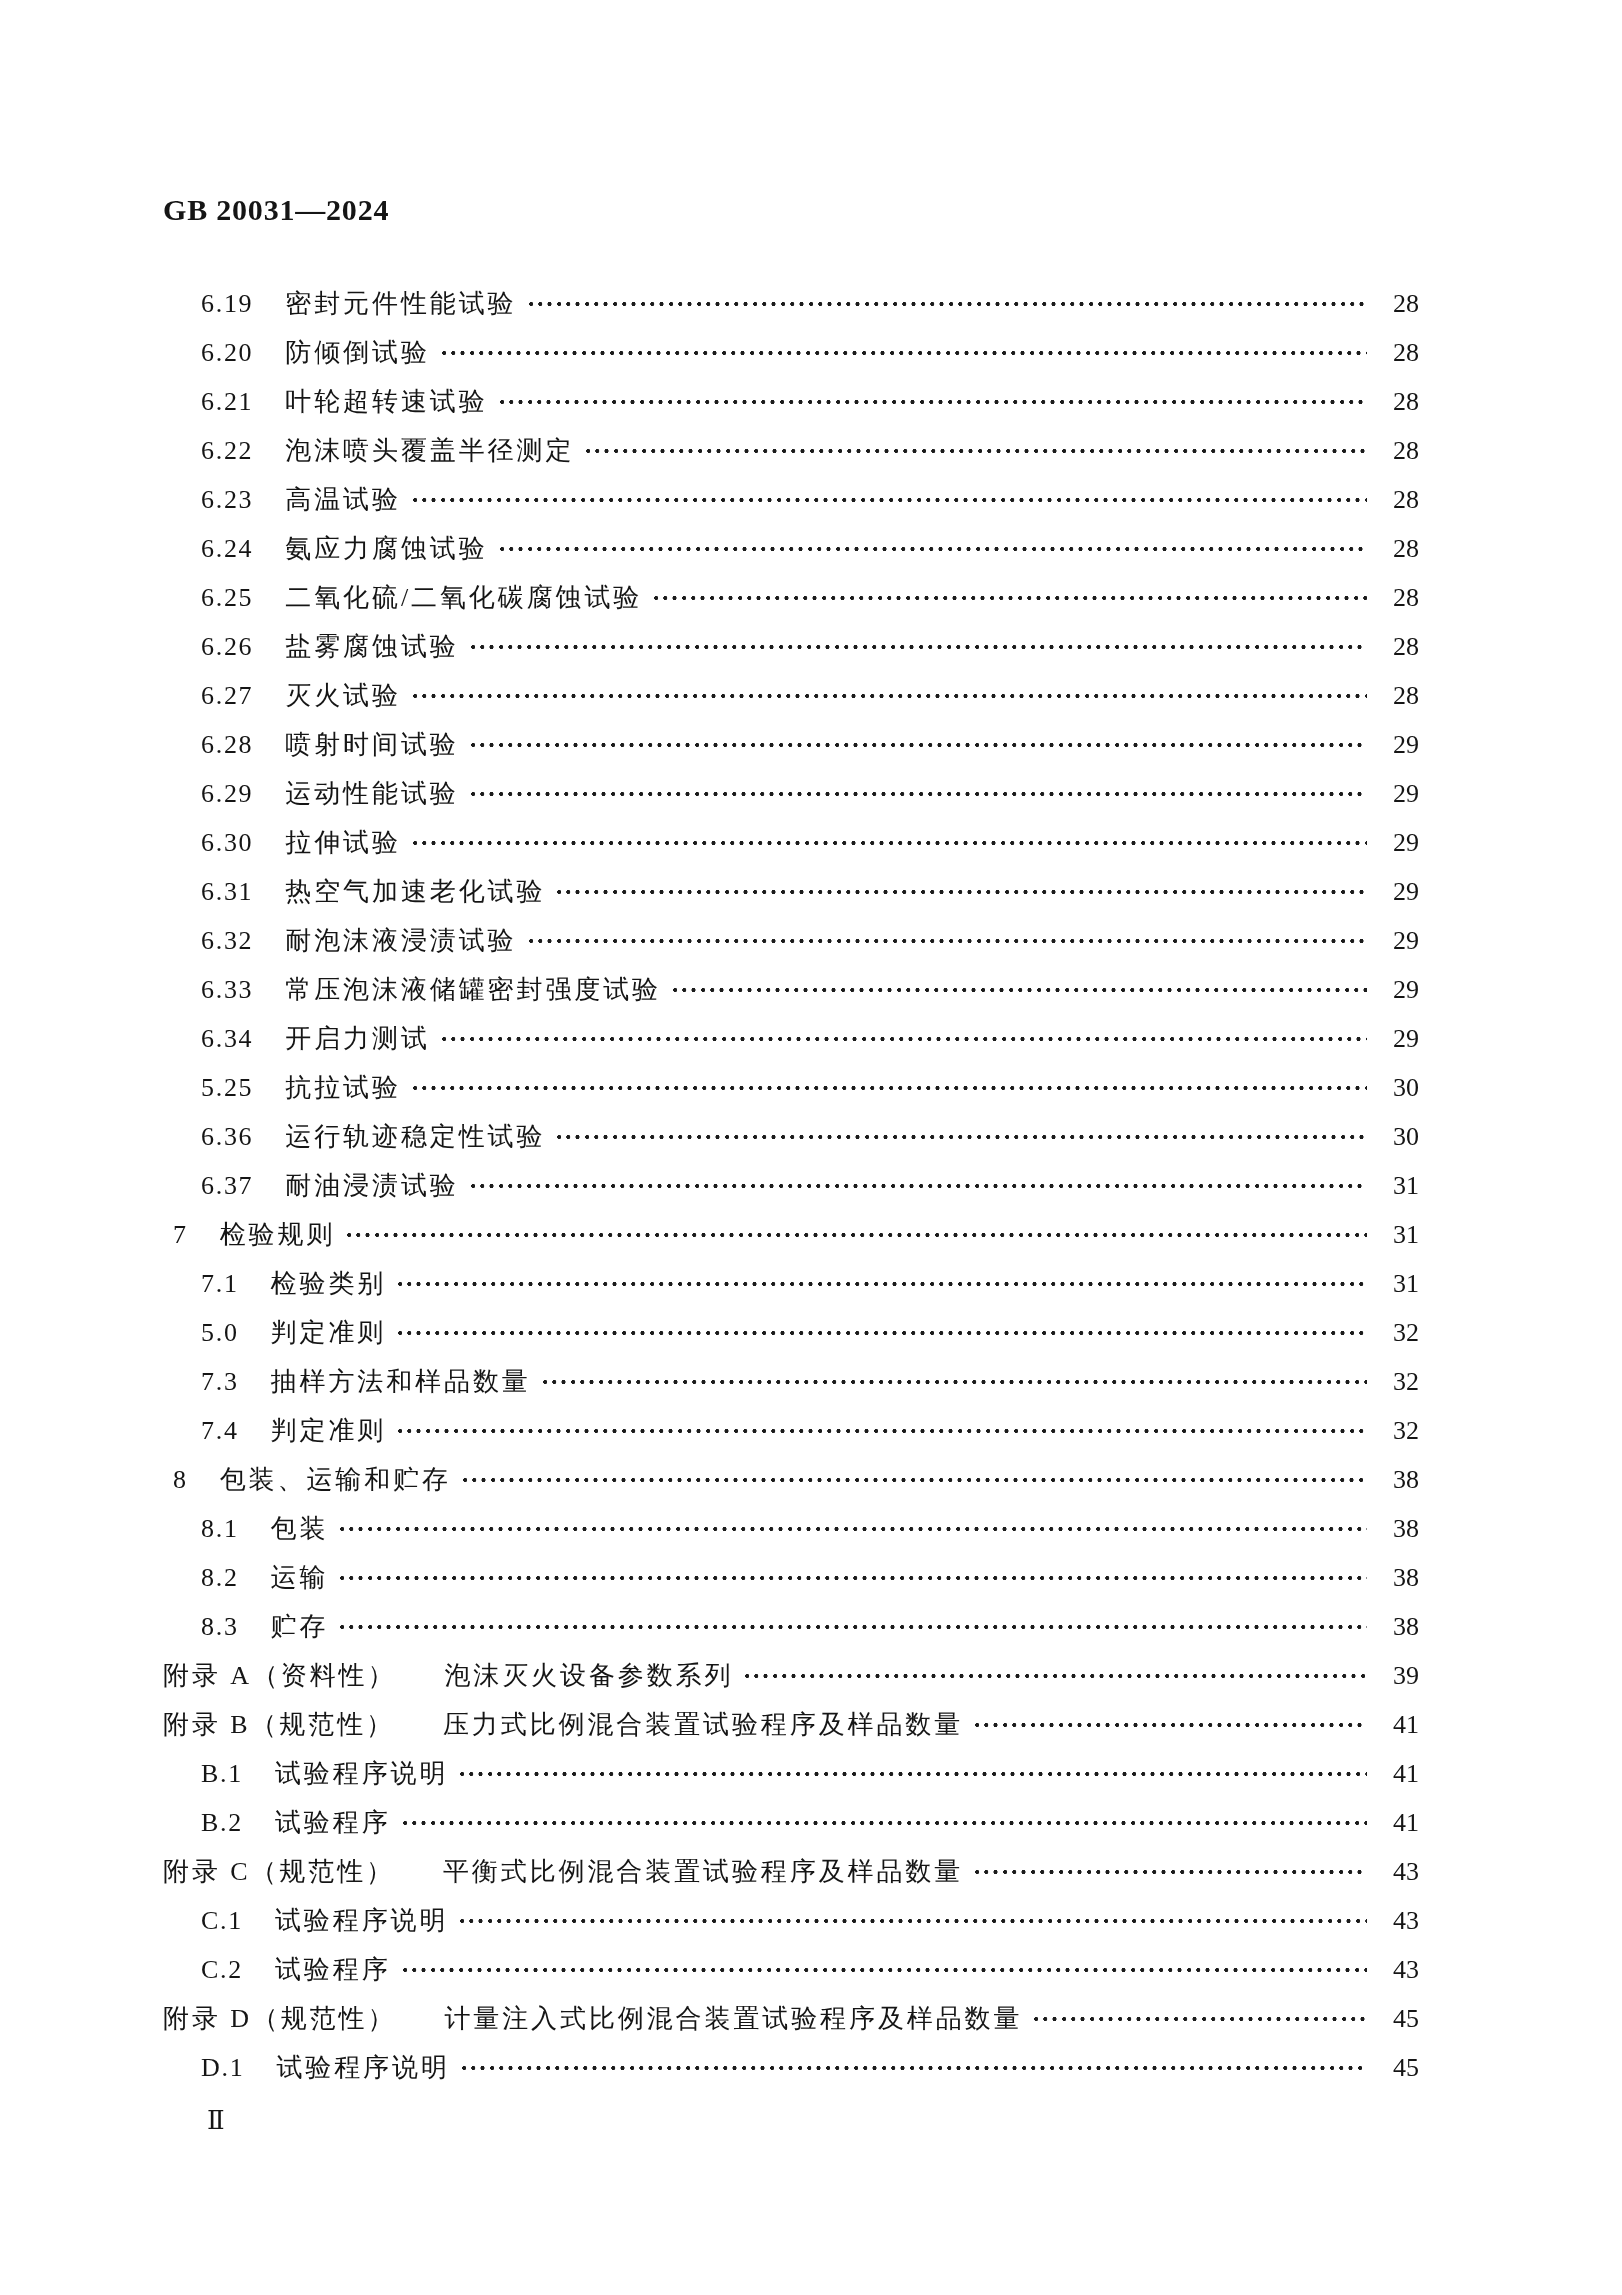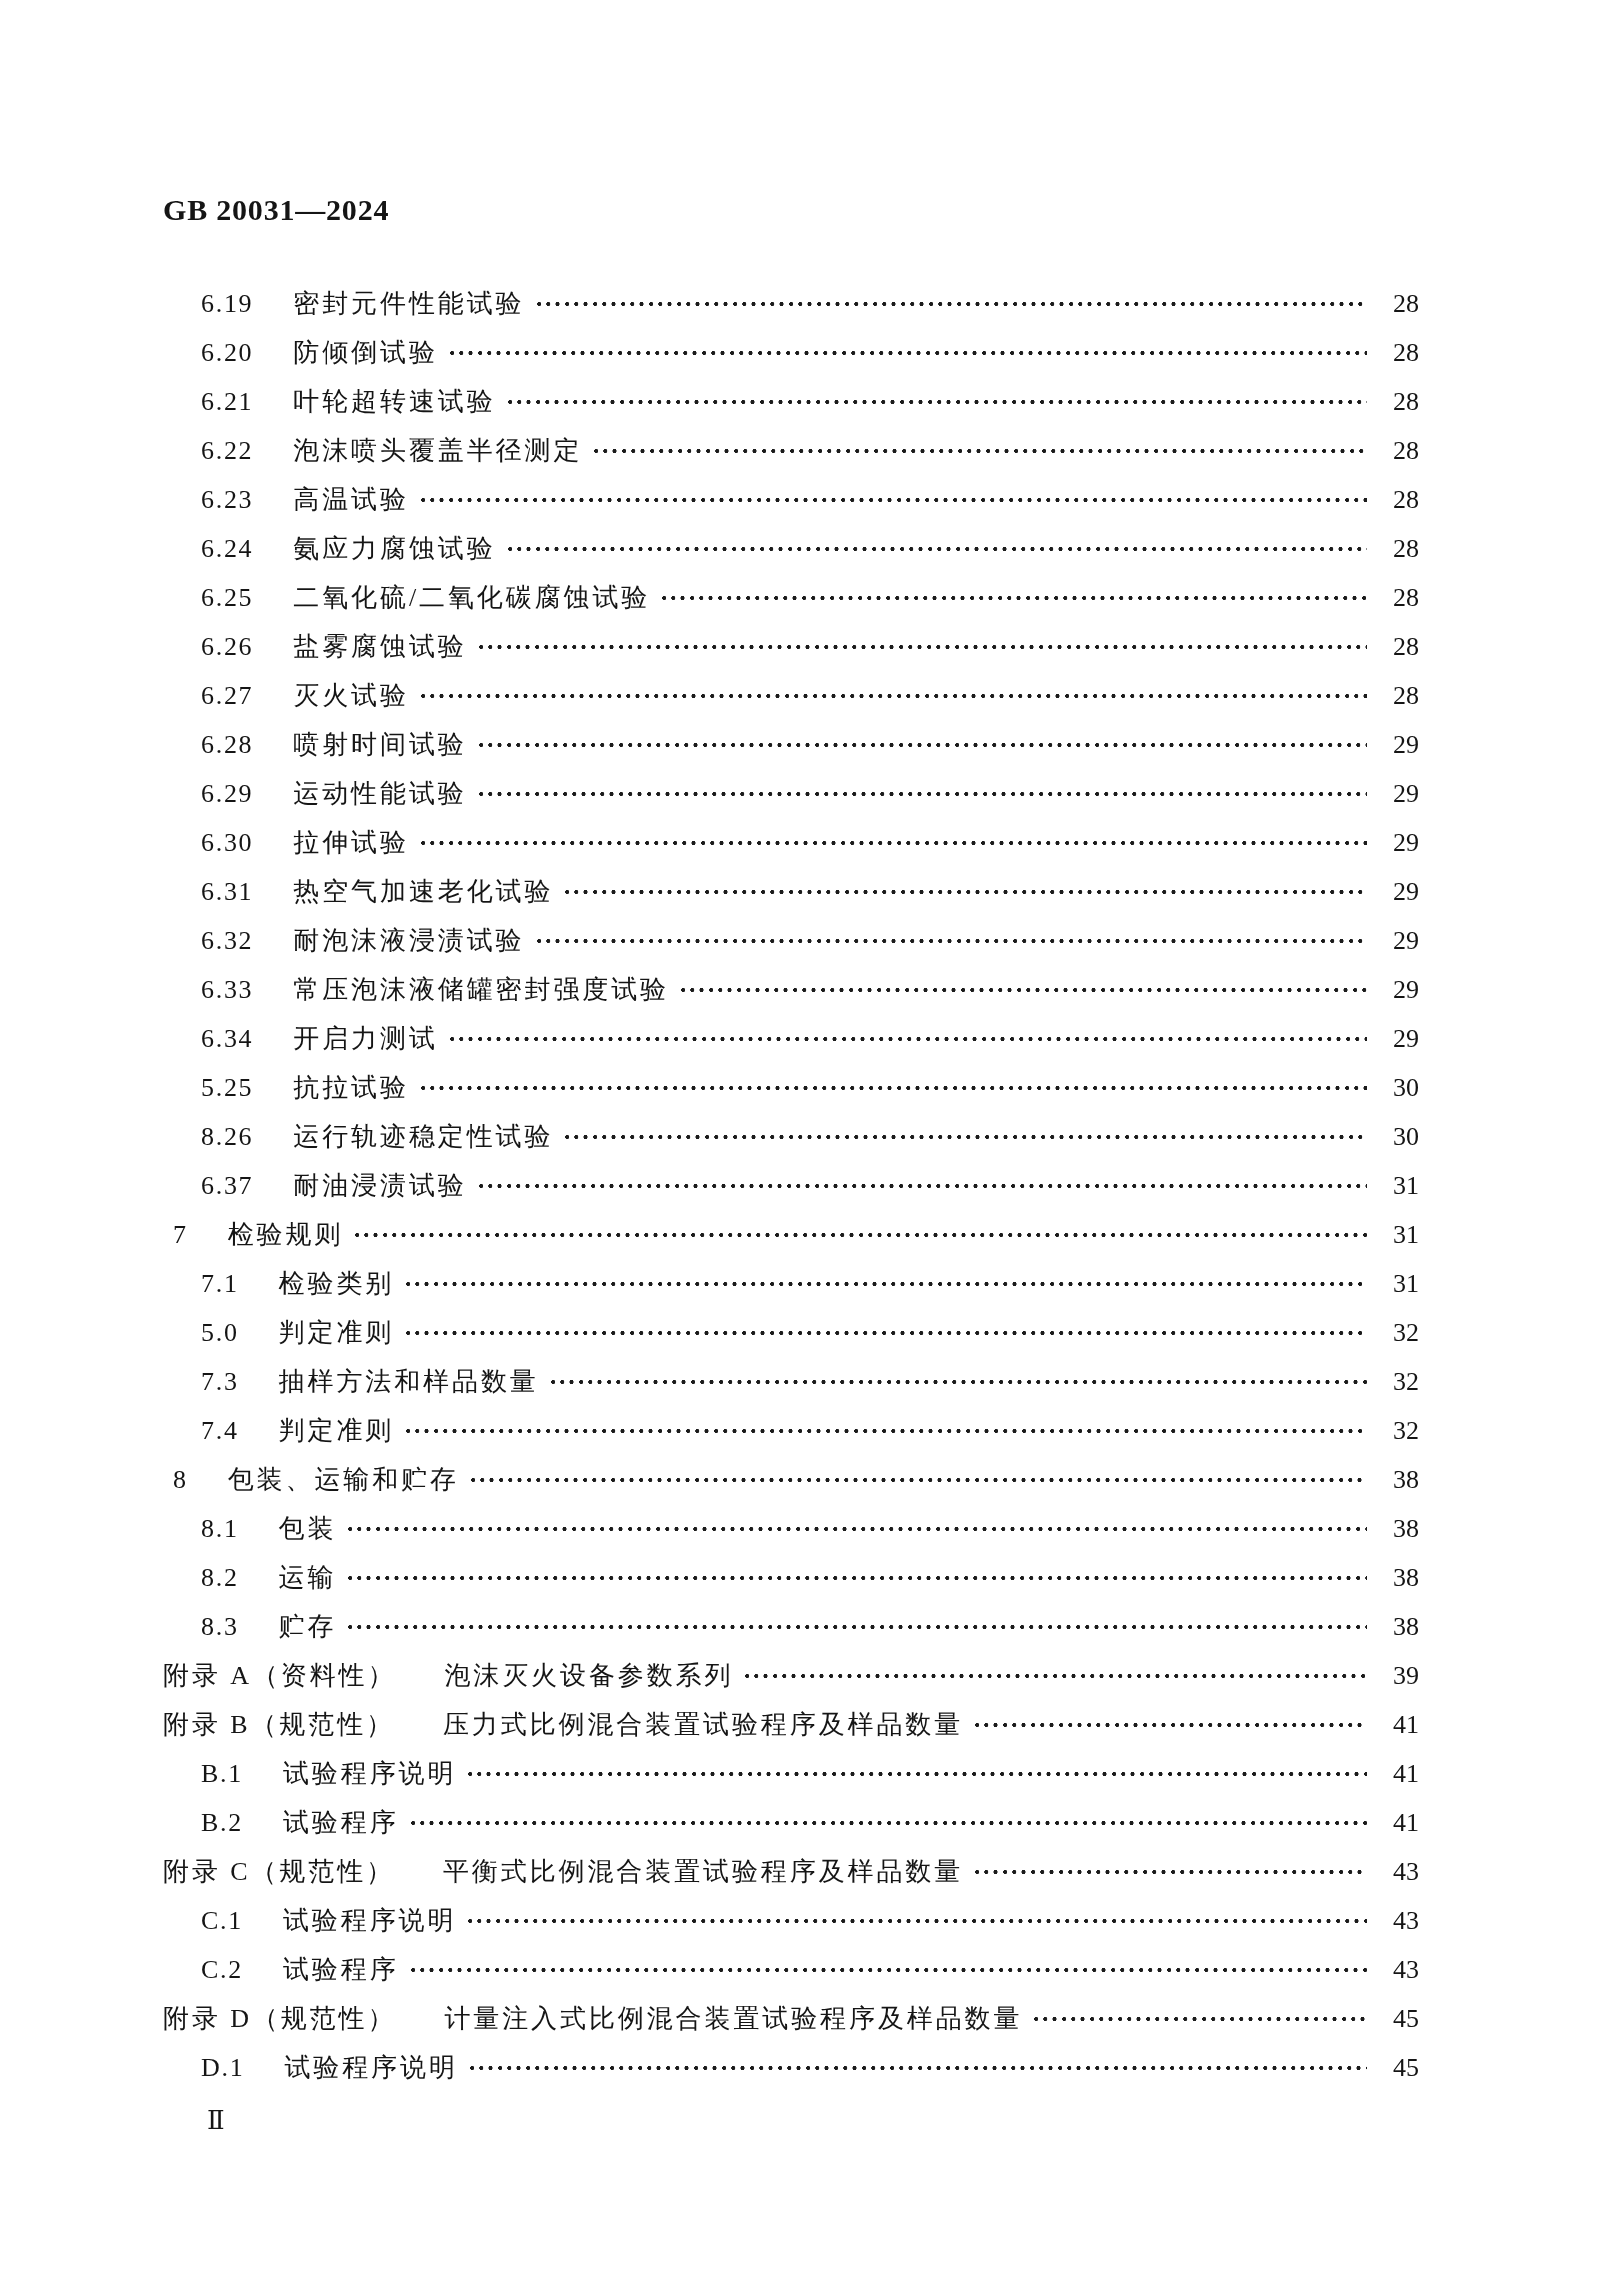--- a/index.html
+++ b/index.html
@@ -37,21 +37,21 @@
     align-items: center;
     height: 49px;
     font-size: 26px;
     white-space: nowrap;
   }
   .row-top      { padding-left: 10px; }
   .row-sub      { padding-left: 38px; }
   .row-appendix { padding-left: 0; }
   .num {
     flex: none;
-    margin-right: 40px;
+    margin-right: 32px;
     letter-spacing: 1.7px;
   }
   .row-appendix .num { margin-right: 48px; letter-spacing: 2.9px; }
   .title {
     flex: none;
     letter-spacing: 2.9px;
   }
   .dots {
     flex: 1 1 auto;
     height: 1em;
@@ -182,21 +182,21 @@
       <span class="dots"></span>
       <span class="page">29</span>
     </div>
       <div class="row row-sub">
       <span class="num">5.25</span>
       <span class="title">抗拉试验</span>
       <span class="dots"></span>
       <span class="page">30</span>
     </div>
       <div class="row row-sub">
-      <span class="num">8.26</span>
+      <span class="num">6.36</span>
       <span class="title">运行轨迹稳定性试验</span>
       <span class="dots"></span>
       <span class="page">30</span>
     </div>
       <div class="row row-sub">
       <span class="num">6.37</span>
       <span class="title">耐油浸渍试验</span>
       <span class="dots"></span>
       <span class="page">31</span>
     </div>

